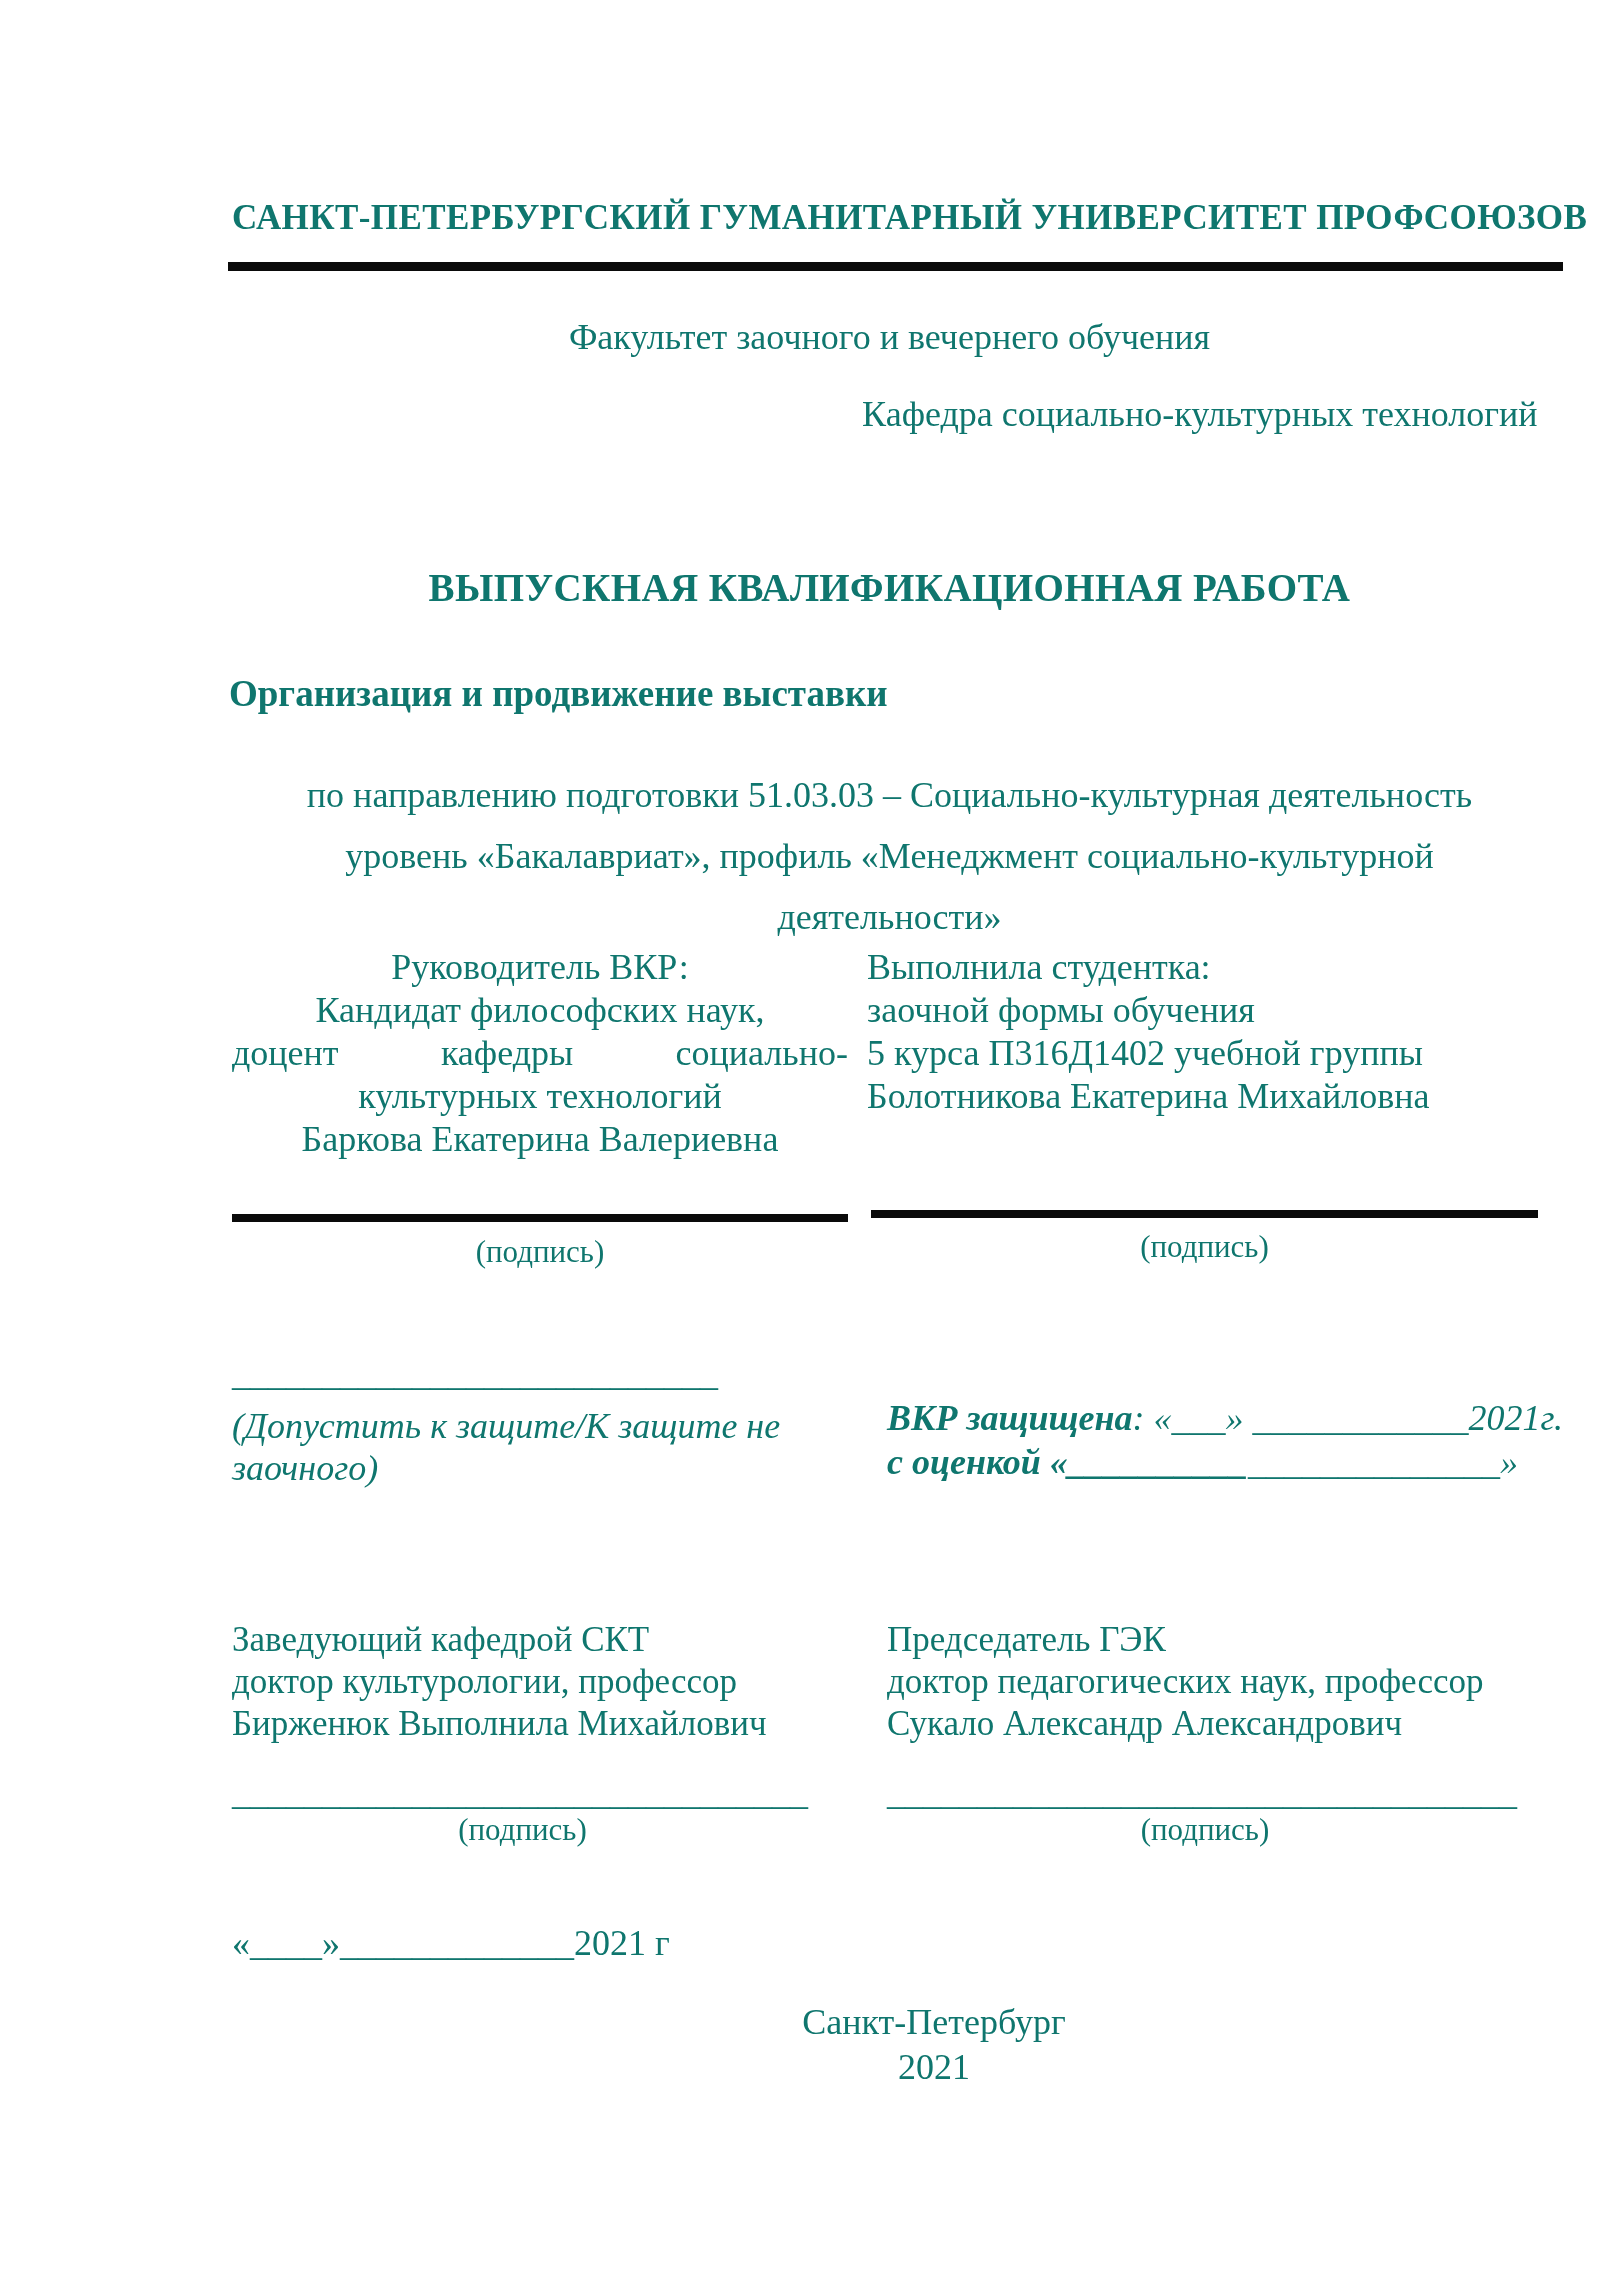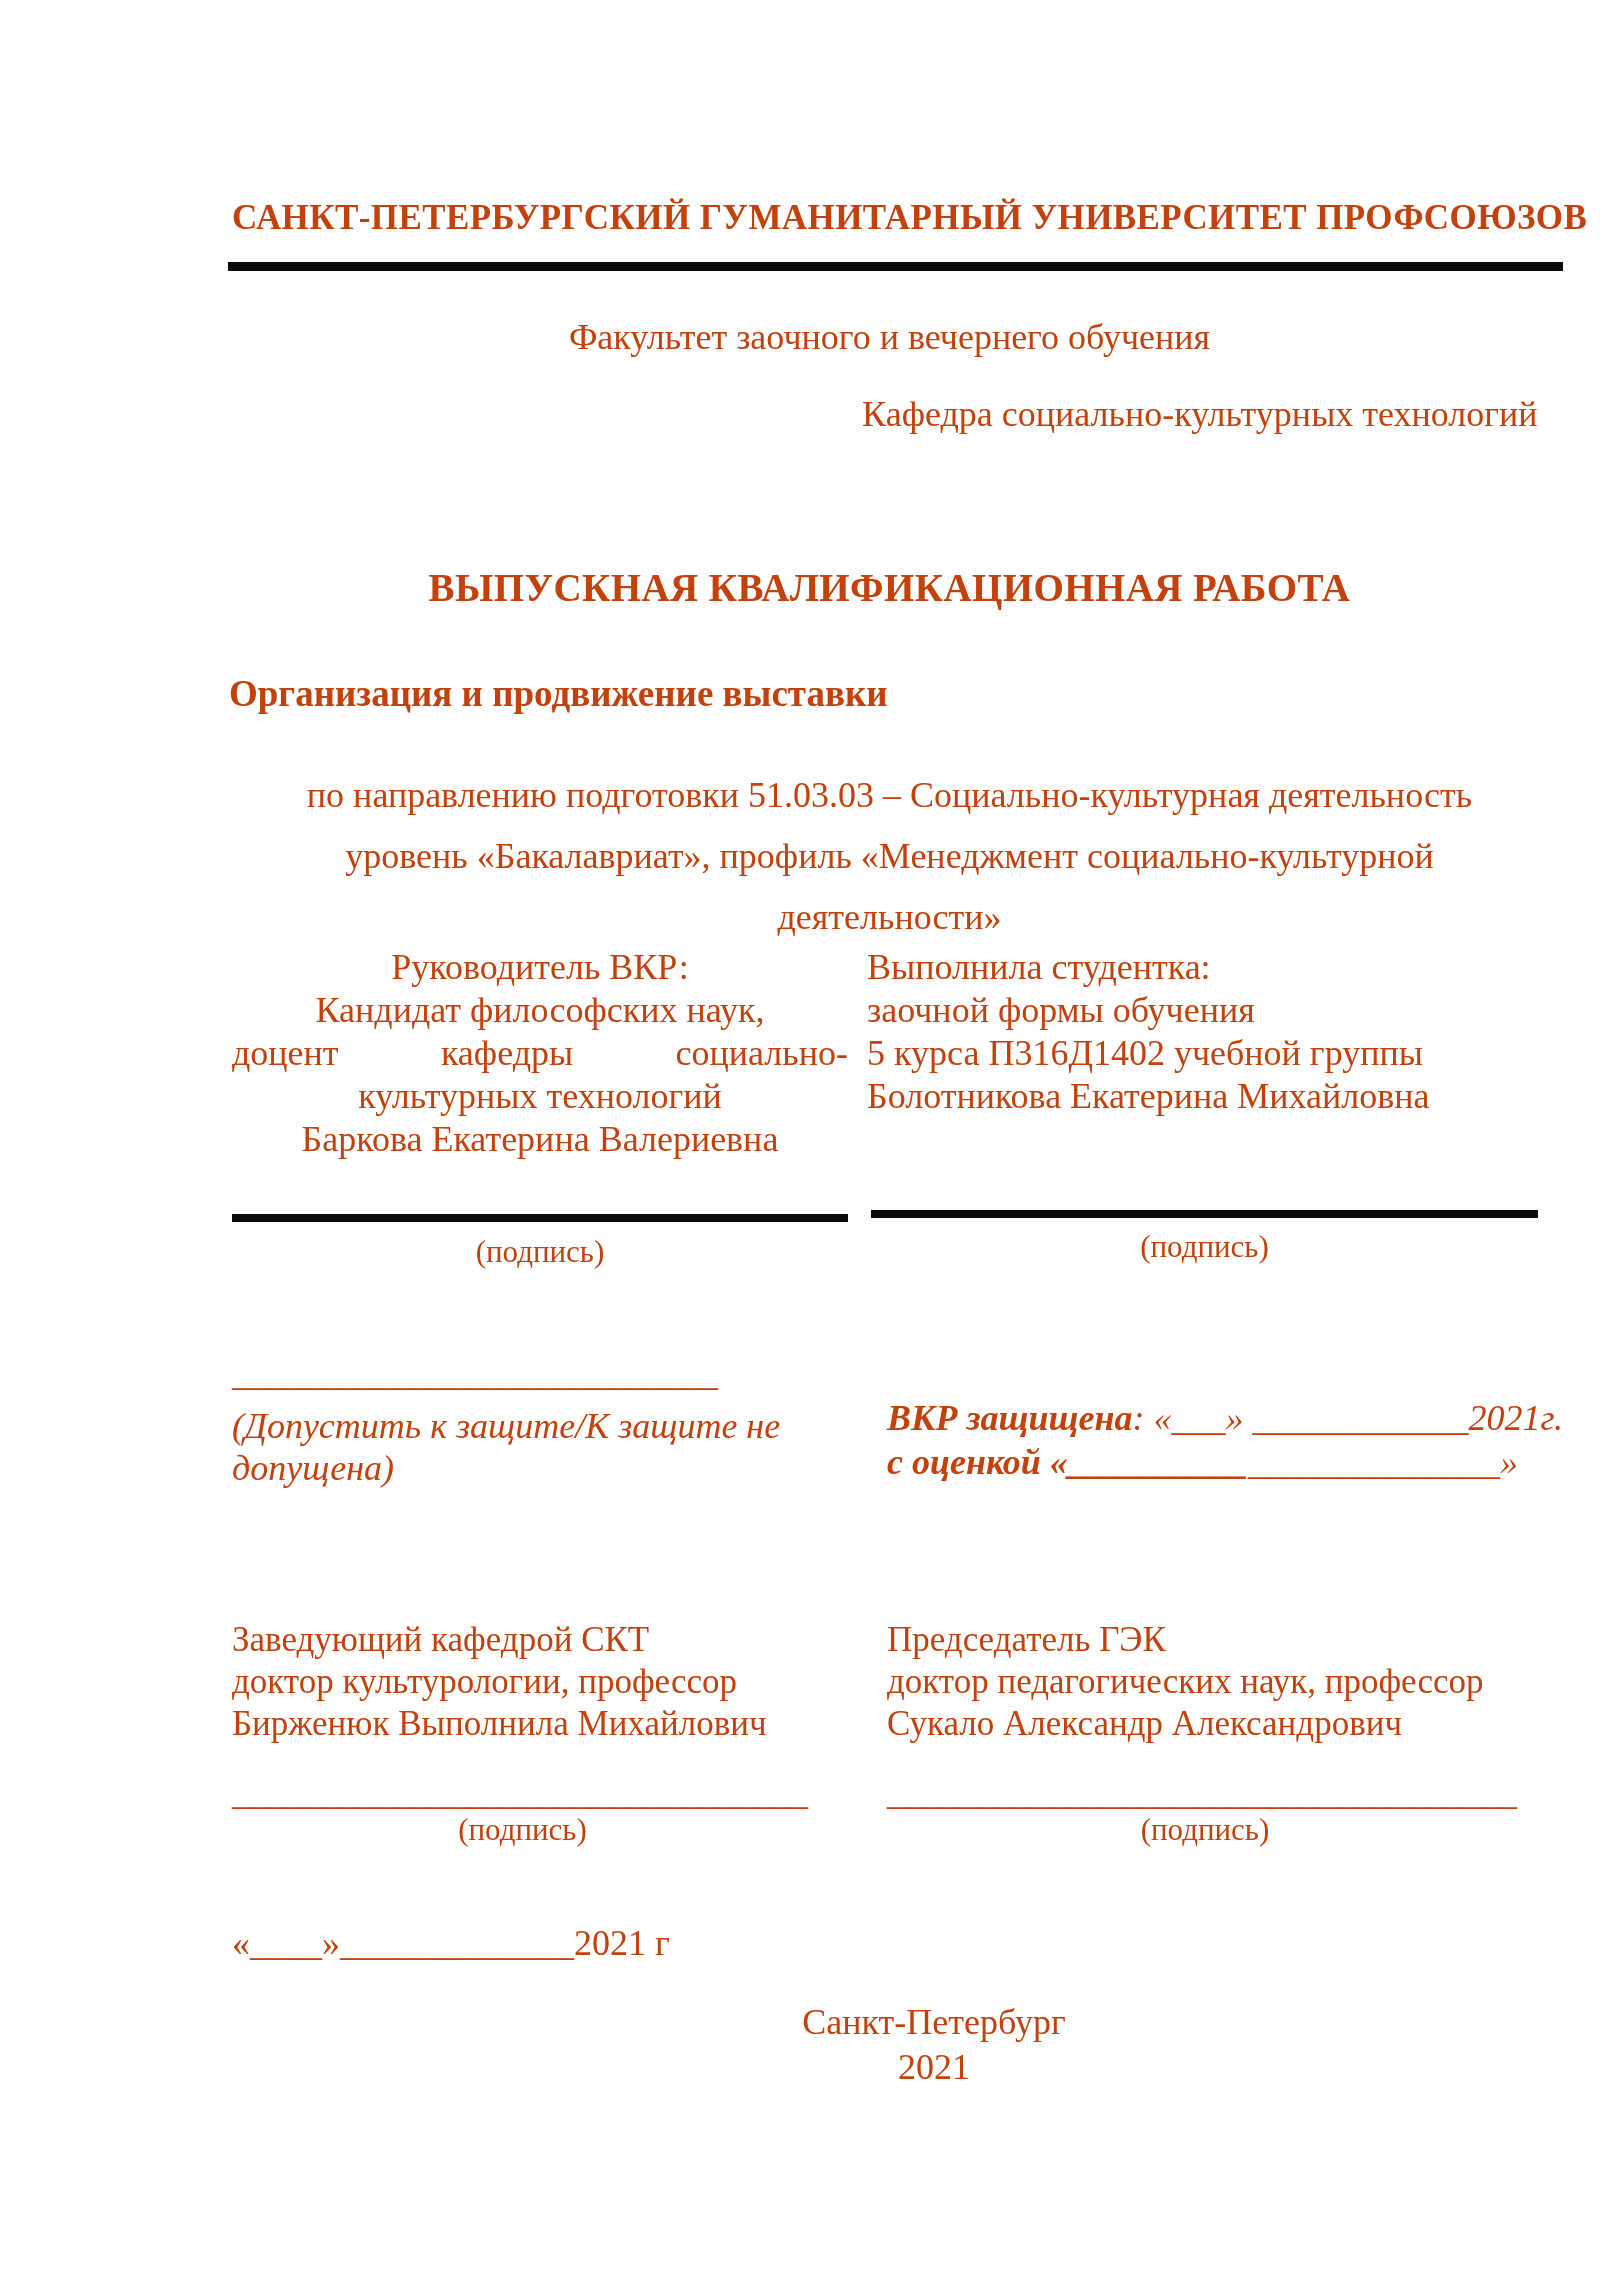--- a/index.html
+++ b/index.html
@@ -2,21 +2,21 @@
 <html style="font-size:12.6px"><head>
 <meta charset="utf-8">
 <style>
   * { margin: 0; padding: 0; box-sizing: border-box; }
   html, body { background: #ffffff; }
   .page {
     position: relative;
     width: 1623px;
     height: 2295px;
     background: #ffffff;
-    color: #c2410c;
+    color: #0f766e;
     font-family: "Liberation Serif", "DejaVu Serif", serif;
     overflow: hidden;
   }
   .abs { position: absolute; }
   .bold { font-weight: bold; }
   .nowrap { white-space: nowrap; }
 
   .university {
     top: 198px; left: 232px; width: 1315px;
     font-size: 35px; font-weight: bold; text-align: center;
@@ -157,21 +157,21 @@
   </div>
 
   <div class="abs sig-bar-left"></div>
   <div class="abs sig-bar-right"></div>
   <div class="abs sig-caption-left nowrap">(подпись)</div>
   <div class="abs sig-caption-right nowrap">(подпись)</div>
 
   <div class="abs admission-blank nowrap">___________________________</div>
   <div class="abs admission-note">
     <div class="nowrap">(Допустить к защите/К защите не</div>
-    <div class="nowrap">допущена)</div>
+    <div class="nowrap">заочного)</div>
   </div>
 
   <div class="abs defense-block">
     <div class="nowrap">
       <span class="bold">ВКР защищена</span><span>: «___» ____________2021г.</span>
     </div>
     <div class="nowrap">
       <span class="bold">с оценкой «</span><span class="bold">__________</span><span>______________</span><span>»</span>
     </div>
   </div>

